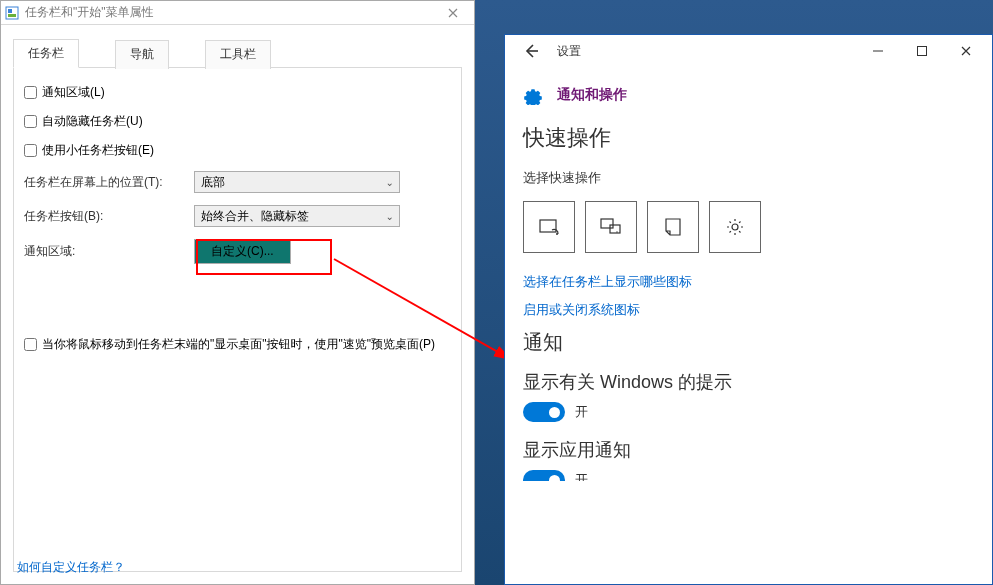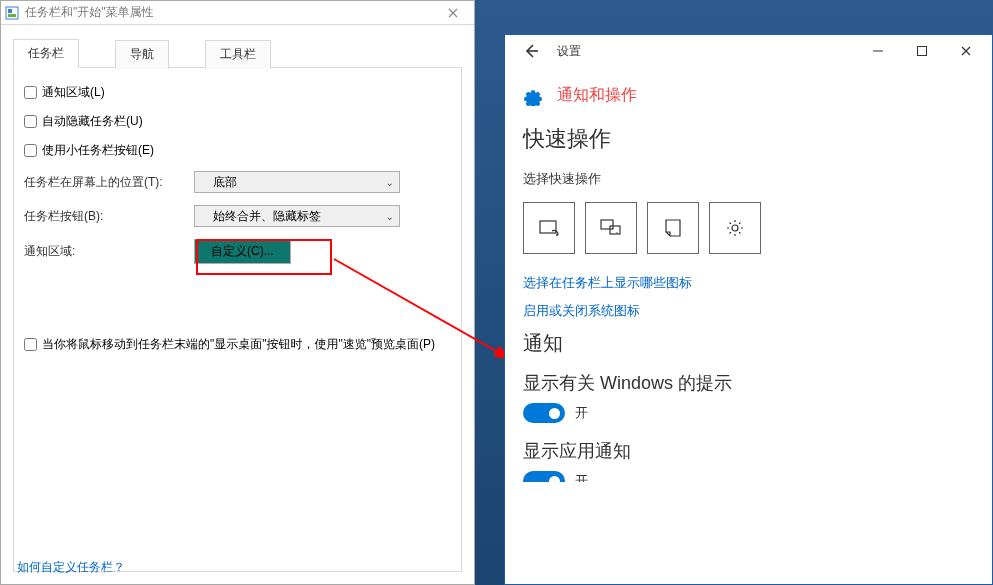--- a/index.html
+++ b/index.html
@@ -102,21 +102,21 @@
   width: 170px;
   color: #333;
 }
 .dropdown {
   width: 206px;
   height: 22px;
   border: 1px solid #adadad;
   background: #efefef;
   display: flex;
   align-items: center;
-  padding: 0 18px;
+  padding: 0 6px;
   position: relative;
   cursor: pointer;
 }
 .dropdown-arrow {
   position: absolute;
   right: 5px;
   color: #555;
   font-size: 10px;
 }
 .custom-btn {
@@ -187,23 +187,23 @@
   align-items: center;
   padding: 8px 0 18px 0;
 }
 .gear-icon {
   width: 20px;
   height: 20px;
   margin-right: 14px;
   color: #0078d7;
 }
 .settings-header-text {
-  font-size: 16px;
-  font-weight: 400;
-  color: #ef4444;
+  font-size: 14px;
+  font-weight: 700;
+  color: #701a75;
 }
 .section-h1 {
   font-size: 22px;
   color: #333;
   margin-bottom: 16px;
   font-weight: 400;
 }
 .section-h2 {
   font-size: 20px;
   color: #333;

